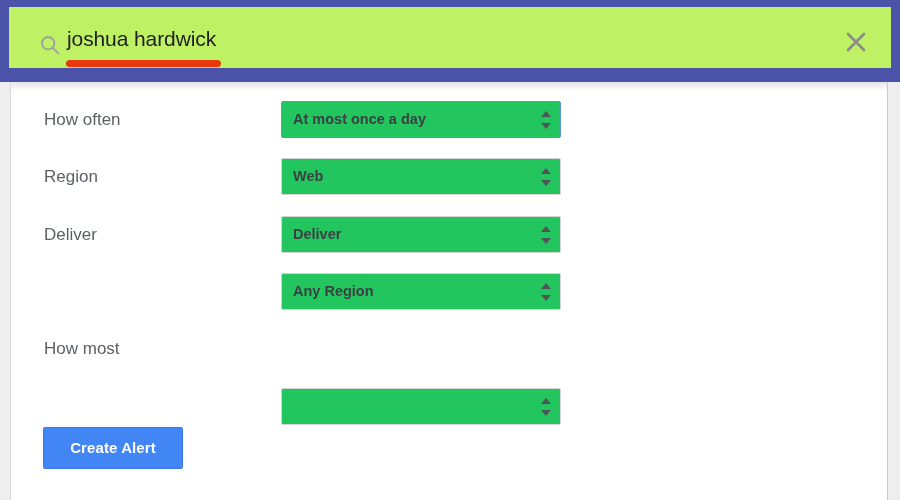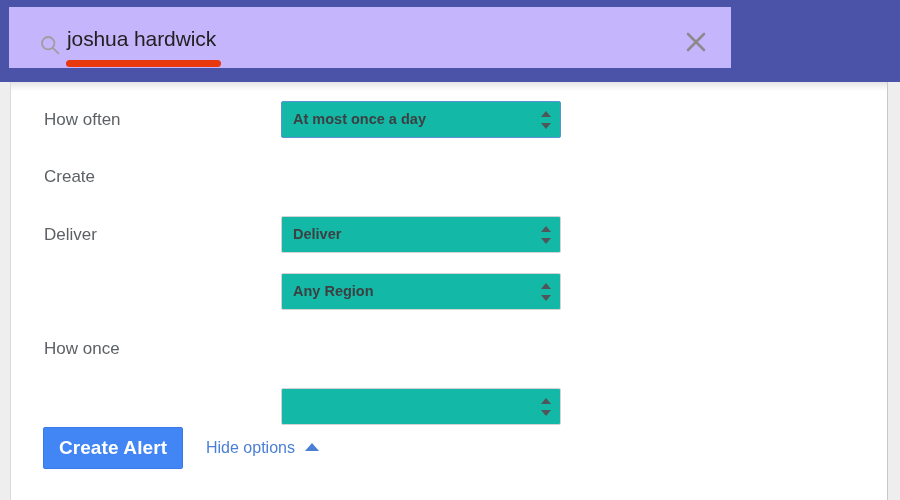--- a/index.html
+++ b/index.html
@@ -29,23 +29,23 @@
     top: 0;
     width: 900px;
     height: 82px;
     background: #4a53a8;
     box-sizing: border-box;
   }
   .search-bar {
     position: absolute;
     left: 9px;
     top: 7px;
-    width: 722px;
+    width: 882px;
     height: 61px;
-    background: #c4b5fd;
+    background: #bef264;
     box-sizing: border-box;
   }
   .search-icon {
     position: absolute;
     left: 31px;
     top: 28px;
     width: 20px;
     height: 20px;
   }
   .search-icon svg { display: block; }
@@ -130,21 +130,21 @@
     font-size: 17px;
     color: #5d6165;
     white-space: nowrap;
   }
   .select-box {
     position: absolute;
     left: 270px;
     top: 0;
     width: 280px;
     height: 37px;
-    background: #14b8a6;
+    background: #22c55e;
     border: 1px solid #d3d3d3;
     border-radius: 2px;
     box-sizing: border-box;
   }
   .select-box.focused {
     border: 1px solid #5b93d4;
     box-shadow: 0 0 0 0px #5b93d4;
   }
   .select-value {
     position: absolute;
@@ -194,21 +194,21 @@
   .create-btn {
     position: absolute;
     left: 32px;
     top: 0;
     width: 140px;
     height: 42px;
     background: #4285f4;
     border: 1px solid #3a7ae8;
     border-radius: 2px;
     color: #ffffff;
-    font-size: 19px;
+    font-size: 15px;
     font-weight: bold;
     line-height: 40px;
     text-align: center;
     box-sizing: border-box;
     cursor: pointer;
     letter-spacing: 0.1px;
   }
   .hide-options {
     position: absolute;
     left: 195px;
@@ -273,21 +273,28 @@
           <div class="select-box focused">
             <div class="select-value">At most once a day</div>
             <span class="spinner">
               <i class="tri up"></i>
                 <i class="tri down"></i>
             </span>
           </div>
         </div>
 
         <div class="form-row" style="top:76px">
-          <div class="form-label">Create</div>
+          <div class="form-label">Region</div>
+          <div class="select-box">
+            <div class="select-value">Web</div>
+            <span class="spinner">
+              <i class="tri up"></i>
+                <i class="tri down"></i>
+            </span>
+          </div>
         </div>
 
         <div class="form-row" style="top:134px">
           <div class="form-label">Deliver</div>
           <div class="select-box">
             <div class="select-value">Deliver</div>
             <span class="spinner">
               <i class="tri up"></i>
                 <i class="tri down"></i>
             </span>
@@ -298,37 +305,34 @@
           <div class="select-box">
             <div class="select-value">Any Region</div>
             <span class="spinner">
               <i class="tri up"></i>
                 <i class="tri down"></i>
             </span>
           </div>
         </div>
 
         <div class="form-row" style="top:248px">
-          <div class="form-label">How once</div>
+          <div class="form-label">How most</div>
         </div>
 
         <div class="form-row" style="top:306px">
           <div class="select-box">
             <span class="spinner">
               <i class="tri up"></i>
                 <i class="tri down"></i>
             </span>
           </div>
         </div>
 
       </div>
 
       <div class="actions">
         <div class="create-btn">Create Alert</div>
-        <div class="hide-options">
-          <span>Hide options</span><i class="caret"></i>
-        </div>
       </div>
 
     </div>
   </div>
 
 </div>
 
 </body></html>

